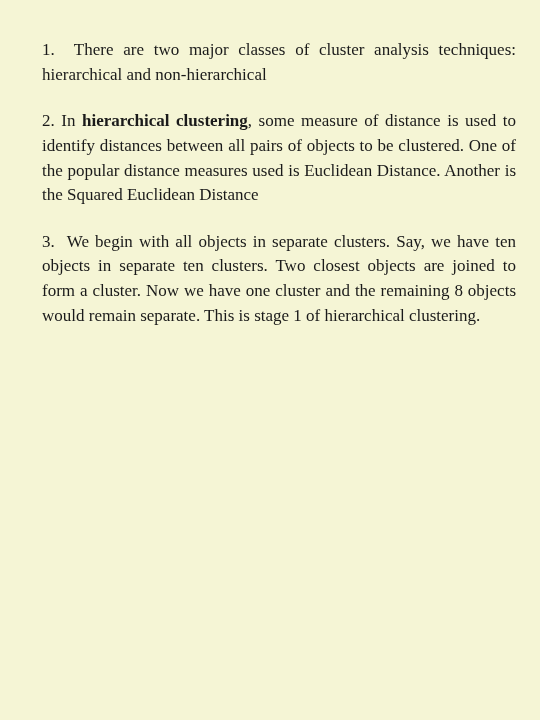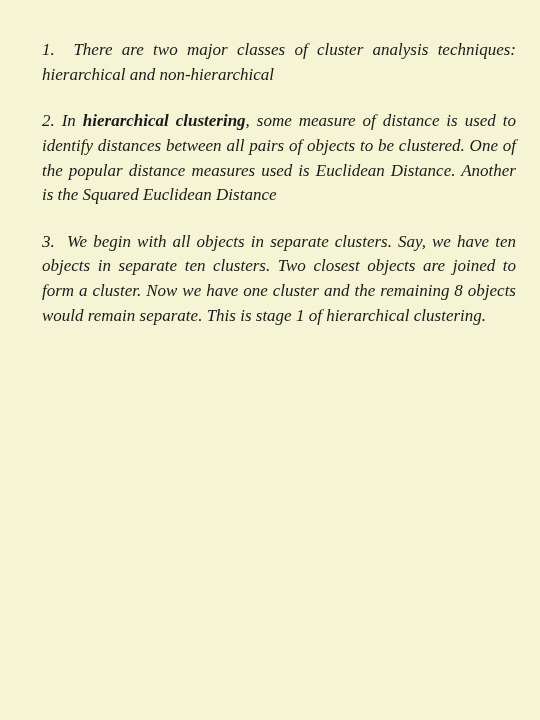--- a/index.html
+++ b/index.html
@@ -14,21 +14,20 @@
       background-color: #f5f5d5;
       font-family: "Times New Roman", Times, serif;
       font-size: 17px;
       line-height: 1.45;
       color: #1a1a1a;
       overflow: hidden;
     }
 
     .content {
       padding: 38px 24px 38px 42px;
-      font-style: italic;
     }
 
     .paragraph {
       margin-bottom: 22px;
       text-align: justify;
     }
 
     .paragraph:last-child {
       margin-bottom: 16px;
     }

